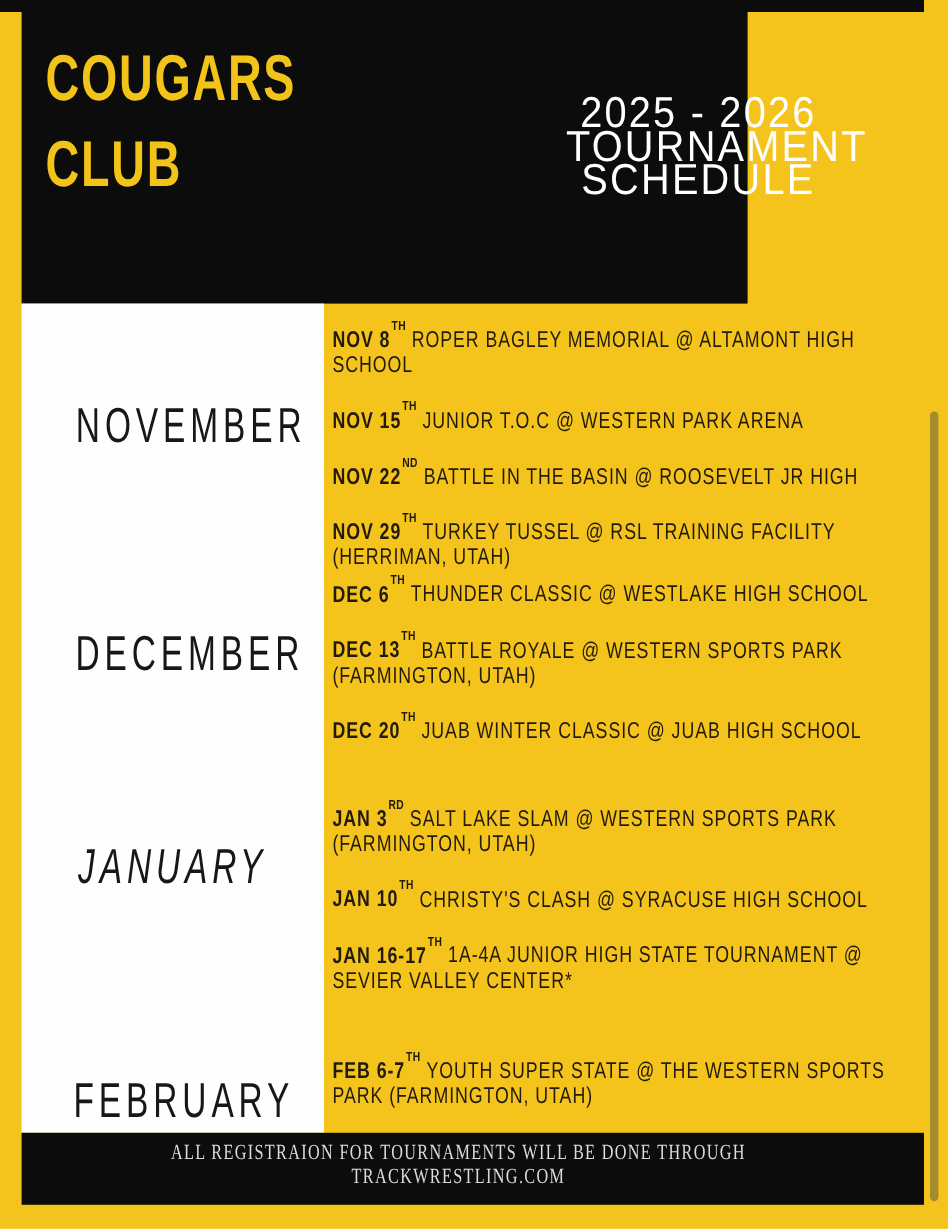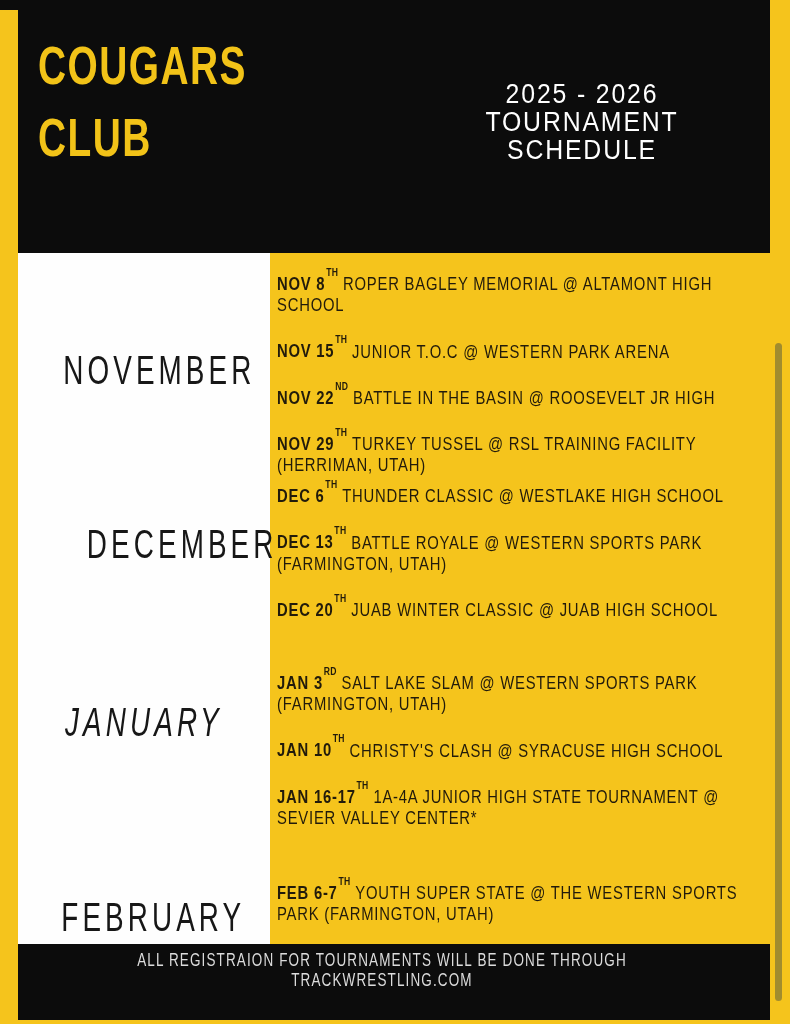--- a/index.html
+++ b/index.html
@@ -7,30 +7,30 @@
 
   .poster{
     position:relative;width:790px;height:1024px;overflow:hidden;
     background:var(--yellow,#F5C41C);
   }
 
   
   .top-strip{position:absolute;left:0;top:0;width:770px;height:10px;background:var(--black,#0C0C0C);}
 
   
-  .header{position:absolute;left:18px;top:10px;width:752px;height:243px;background:var(--black,#0C0C0C);}
+  .header{position:absolute;left:18px;top:10px;width:605px;height:243px;background:var(--black,#0C0C0C);}
   .brand{position:absolute;left:20px;top:26px;}
   .brand-line{display:block;line-height:58px;white-space:nowrap;}
   .brand-line>span{
     display:inline-block;transform:scaleX(0.72);transform-origin:0 50%;
     font-size:54px;font-weight:700;letter-spacing:2px;white-space:nowrap;
   }
   .season{
     position:absolute;left:444px;top:70px;width:240px;text-align:center;
-    color:var(--white_text,#FFFFFF);font-size:27px;line-height:28px;letter-spacing:2px;
+    color:var(--white_text,#FFFFFF);font-size:36px;line-height:28px;letter-spacing:2px;
   }
   .season>div{white-space:nowrap;transform:scaleX(0.92);transform-origin:50% 50%;}
 
   
   .white-col{position:absolute;left:18px;top:253px;width:252px;height:691px;background:#FEFEFE;}
 
   
   .month-label{
     position:absolute;left:18px;width:252px;height:42px;line-height:42px;
     text-align:center;color:var(--month_text,#171717);
@@ -46,22 +46,22 @@
     width:630px;transform:scaleX(0.78);transform-origin:0 0;
     font-size:19px;line-height:21px;letter-spacing:1px;
     white-space:pre-line;margin-bottom:21px;
   }
   .ev-date{font-weight:700;}
   .ev-ord{font-size:11px;font-weight:700;position:relative;top:-7px;margin-left:1px;letter-spacing:0.5px;}
   .ev-desc{margin-left:6px;}
 
   
   .footer{
-    position:absolute;left:18px;top:944px;width:752px;height:76px;
-    background:var(--black,#0C0C0C);color:var(--footer_text,#DCDCDC);
+    position:absolute;left:18px;top:944px;width:752px;height:60px;
+    background:var(--black,#0C0C0C);color:var(--footer_text,#DCDCDC);font-family:Liberation Serif, serif;
   }
   .footer-text{
     width:100%;margin-top:6px;text-align:center;
     transform:scaleX(0.75) translateX(-16px);transform-origin:50% 0;
     font-size:18px;line-height:20px;letter-spacing:1.5px;white-space:nowrap;
   }
 
   
   .scrollbar-thumb{
     position:absolute;left:775px;top:343px;width:7px;height:658px;
@@ -83,29 +83,29 @@
     <div class="season">
       <div>2025 - 2026</div>
       <div>TOURNAMENT</div>
       <div>SCHEDULE</div>
     </div>
   </div>
 
   <div class="white-col"></div>
 
   <div id="schedule-root">
-      <div class="month-label" style="top: 333px; margin-top: 16px;"><span>NOVEMBER</span></div>
+      <div class="month-label" style="top: 333px;"><span>NOVEMBER</span></div>
       <div class="events" style="top: 269px;">
         <div class="event"><span class="ev-date">NOV 8</span><sup class="ev-ord">TH</sup><span class="ev-desc">ROPER BAGLEY MEMORIAL @ ALTAMONT HIGH SCHOOL</span></div>
         <div class="event"><span class="ev-date">NOV 15</span><sup class="ev-ord">TH</sup><span class="ev-desc">JUNIOR T.O.C @ WESTERN PARK ARENA</span></div>
         <div class="event"><span class="ev-date">NOV 22</span><sup class="ev-ord">ND</sup><span class="ev-desc">BATTLE IN THE BASIN @ ROOSEVELT JR HIGH</span></div>
         <div class="event"><span class="ev-date">NOV 29</span><sup class="ev-ord">TH</sup><span class="ev-desc">TURKEY TUSSEL @ RSL TRAINING FACILITY
 (HERRIMAN, UTAH)</span></div>
       </div>
-      <div class="month-label" style="top: 523px; padding-left: 24px;"><span>DECEMBER</span></div>
+      <div class="month-label" style="top: 523px;"><span>DECEMBER</span></div>
       <div class="events" style="top: 481px;">
         <div class="event"><span class="ev-date">DEC 6</span><sup class="ev-ord">TH</sup><span class="ev-desc">THUNDER CLASSIC @ WESTLAKE HIGH SCHOOL</span></div>
         <div class="event"><span class="ev-date">DEC 13</span><sup class="ev-ord">TH</sup><span class="ev-desc">BATTLE ROYALE @ WESTERN SPORTS PARK
 (FARMINGTON, UTAH)</span></div>
         <div class="event"><span class="ev-date">DEC 20</span><sup class="ev-ord">TH</sup><span class="ev-desc">JUAB WINTER CLASSIC @ JUAB HIGH SCHOOL</span></div>
       </div>
       <div class="month-label" style="top: 701px; font-style: italic;"><span>JANUARY</span></div>
       <div class="events" style="top: 668px;">
         <div class="event"><span class="ev-date">JAN 3</span><sup class="ev-ord">RD</sup><span class="ev-desc">SALT LAKE SLAM @ WESTERN SPORTS PARK
 (FARMINGTON, UTAH)</span></div>

